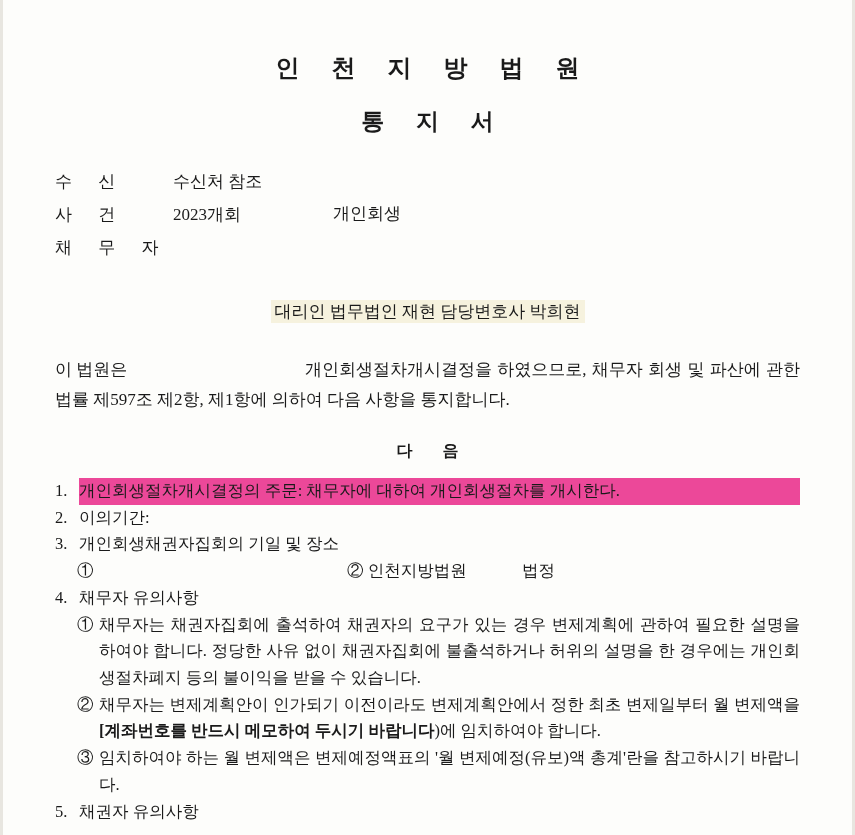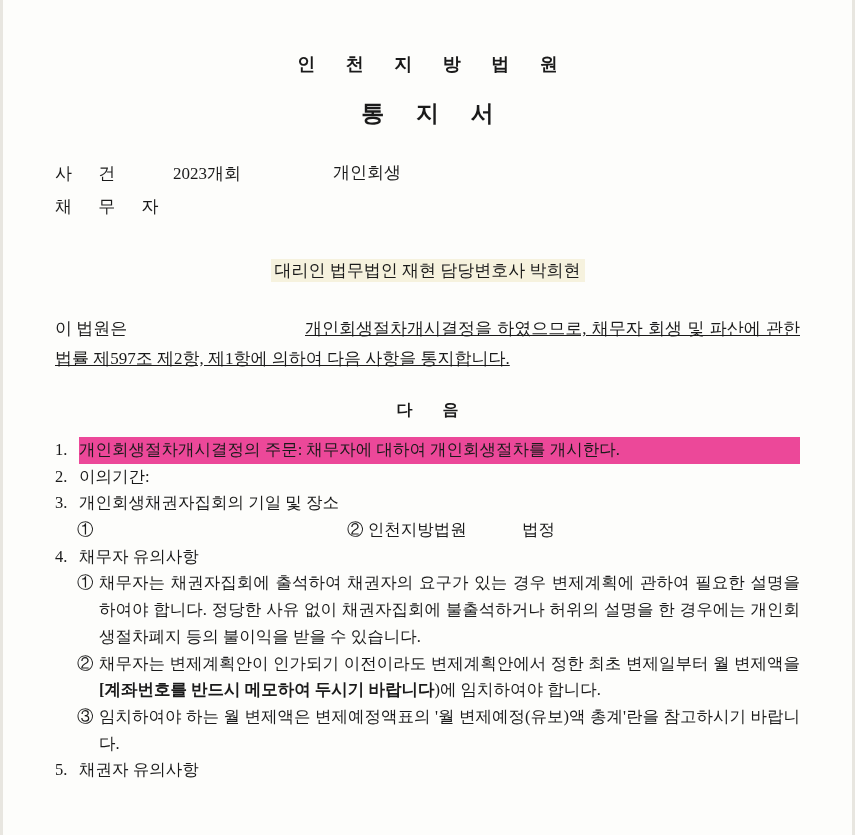--- a/index.html
+++ b/index.html
@@ -28,21 +28,21 @@
     top: 0;
     width: 3px;
     height: 835px;
     background: #e8e6e0;
   }
   .edge-left { left: 0; }
   .edge-right { right: 0; }
 
   .court-title {
     text-align: center;
-    font-size: 18px;
+    font-size: 24px;
     font-weight: bold;
     letter-spacing: 13px;
     padding-top: 52px;
     text-indent: 13px;
   }
   .doc-title {
     text-align: center;
     font-size: 23px;
     font-weight: bold;
     letter-spacing: 13px;
@@ -81,21 +81,20 @@
     background: #f6f2de;
     padding: 2px 4px;
     margin-top: 27px;
   }
 
   .body-para {
     margin-top: 32px;
     font-size: 17px;
     line-height: 1.75;
     text-align: justify;
-    text-decoration: underline;
   }
   .body-para .lead {
     display: inline-block;
     width: 250px;
   }
 
   .daeum {
     text-align: center;
     font-size: 16px;
     font-weight: bold;
@@ -153,20 +152,27 @@
 
 <div class="page">
   <div class="edge-left"></div>
   <div class="edge-right"></div>
 
   <div class="court-title">인 천 지 방 법 원</div>
   <div class="doc-title">통 지 서</div>
 
   <div class="field-block">
     <div class="field-row">
+      <div class="field-label">수      신</div>
+      <div class="field-value">
+        <span class="fv-a">수신처 참조</span>
+        <span class="fv-b"></span>
+      </div>
+    </div>
+    <div class="field-row">
       <div class="field-label">사      건</div>
       <div class="field-value">
         <span class="fv-a">2023개회</span>
         <span class="fv-b">개인회생</span>
       </div>
     </div>
     <div class="field-row">
       <div class="field-label">채  무  자</div>
       <div class="field-value">
         <span class="fv-a"></span>

